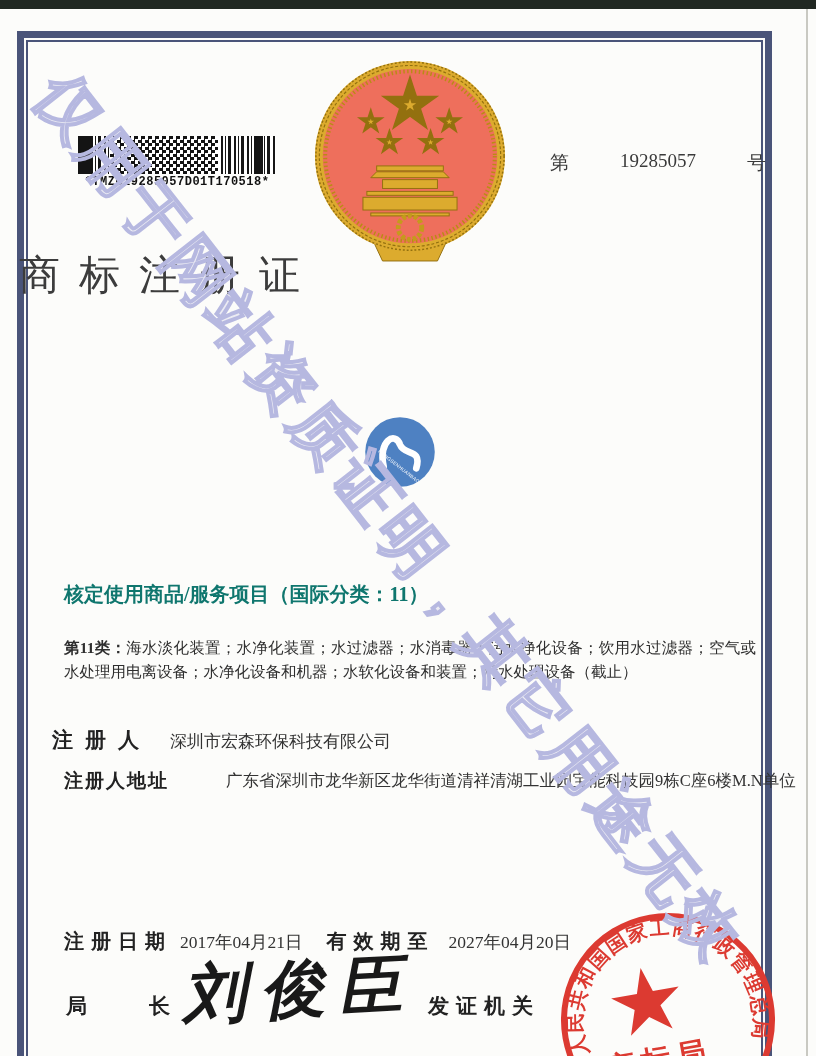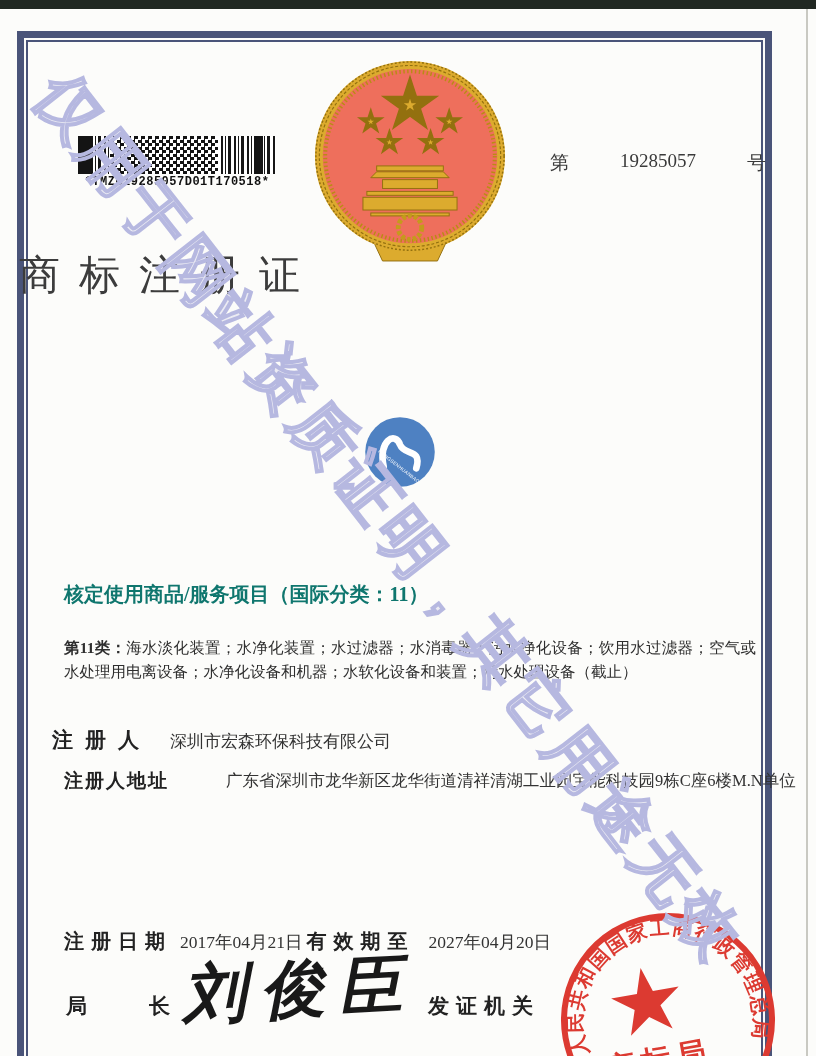--- a/index.html
+++ b/index.html
@@ -39,21 +39,21 @@
   .row-registrant .val{font-size:17px;color:#333;}
 
   .row-address{position:absolute;left:64px;top:768px;display:flex;gap:44px;}
   .row-address .lbl{font-size:19px;letter-spacing:2px;width:118px;flex:none;}
   .row-address .val{font-size:16.5px;line-height:25px;width:592px;color:#333;}
 
   .row-dates{position:absolute;left:64px;top:928px;display:flex;align-items:baseline;}
   .row-dates .lbl{font-size:20px;letter-spacing:7px;}
   .row-dates .v1,.row-dates .v2{font-size:17.5px;color:#333;}
   .row-dates .v1{margin-left:8px;}
-  .row-dates .lbl2{margin-left:4px;text-align:center;}
+  .row-dates .lbl2{margin-left:24px;text-align:center;}
   .row-dates .v2{margin-left:14px;}
 
   .row-sign{position:absolute;left:64px;top:986px;width:700px;height:70px;}
   .director{position:absolute;left:2px;top:6px;font-size:21px;font-weight:bold;letter-spacing:62px;color:#222;}
   .signature{position:absolute;left:118px;top:-40px;font-size:64px;font-weight:bold;font-style:italic;
         letter-spacing:14px;transform:rotate(-3deg);color:#191919;}
   .authority{position:absolute;left:364px;top:6px;font-size:21px;font-weight:bold;letter-spacing:7px;color:#222;}
 
   .seal{position:absolute;left:552px;top:908px;z-index:40;}
   .watermark{position:absolute;left:84px;top:56px;transform:rotate(52deg);transform-origin:0 0;

